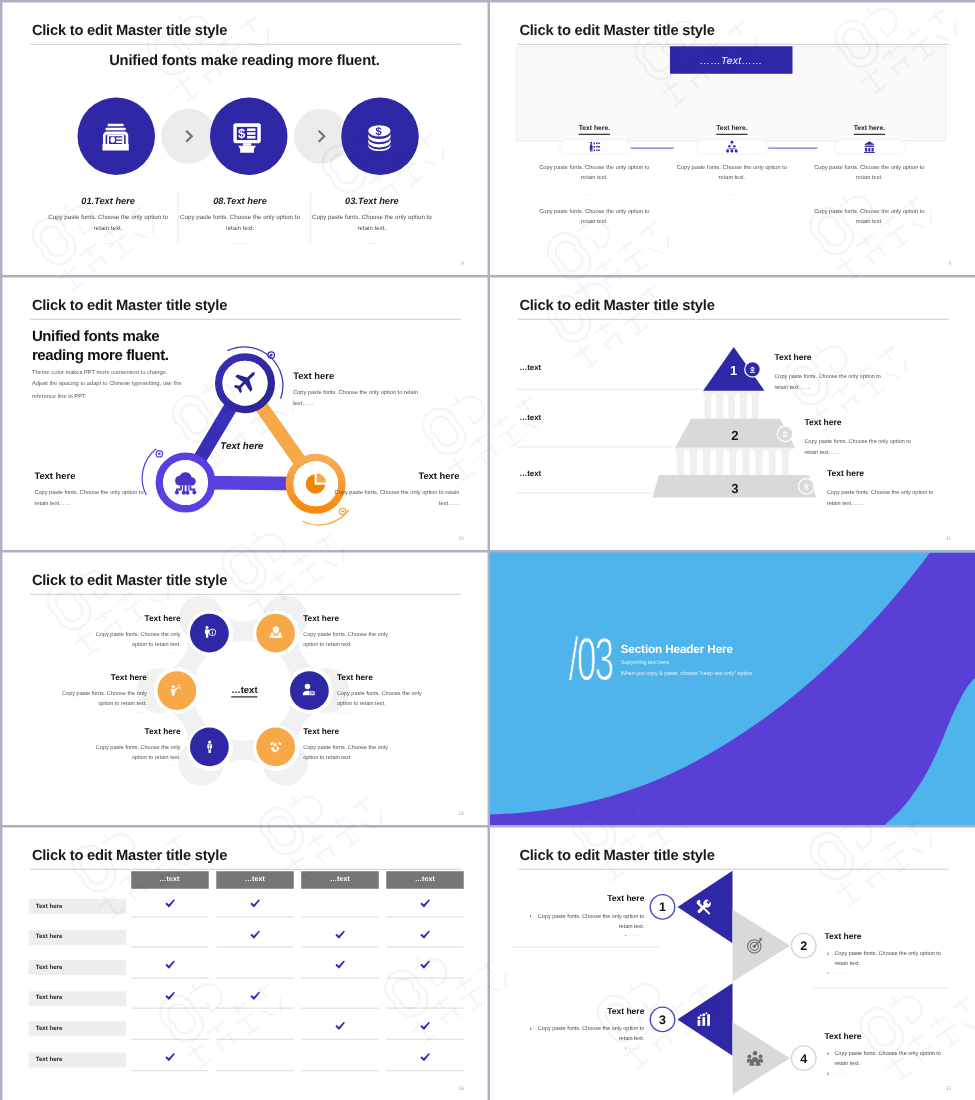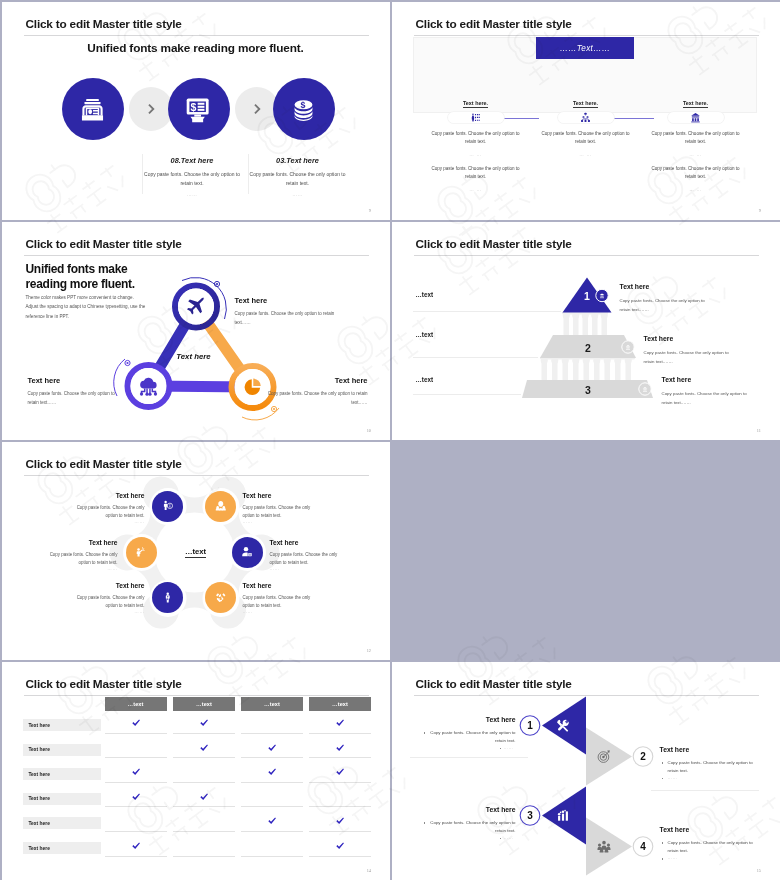--- a/index.html
+++ b/index.html
@@ -124,20 +124,25 @@
         <path d="M5.4 17.6c0 3 4.7 5.4 10.6 5.4s10.6-2.4 10.6-5.4v3.1c0 3-4.7 5.4-10.6 5.4S5.4 23.7 5.4 20.7z"></path>
         <path d="M5.4 22.6c0 3 4.7 5.4 10.6 5.4s10.6-2.4 10.6-5.4v1.5c0 3-4.7 5.4-10.6 5.4S5.4 27.1 5.4 24.1z"></path>
         <text x="12.3" y="14.1" font-size="10.5" font-family="Liberation Sans, sans-serif" font-weight="bold" fill="#2e27a6">$</text>
       </g>
         </svg>
     </div>
 
     <div class="s1-vr" style="left:140px;top:152px;height:40px"></div>
     <div class="s1-vr" style="left:246px;top:152px;height:40px"></div>
 
+    <div class="s1-col" style="left:35px;top:154px">
+      <div class="s1-h">01.Text here</div>
+      <div class="s1-b">Copy paste fonts. Choose the only option to retain text.</div>
+      <div class="s1-d">……</div>
+    </div>
     <div class="s1-col" style="left:140.5px;top:154px">
       <div class="s1-h">08.Text here</div>
       <div class="s1-b">Copy paste fonts. Choose the only option to retain text.</div>
       <div class="s1-d">……</div>
     </div>
     <div class="s1-col" style="left:246px;top:154px">
       <div class="s1-h">03.Text here</div>
       <div class="s1-b">Copy paste fonts. Choose the only option to retain text.</div>
       <div class="s1-d">……</div>
     </div>
@@ -486,20 +491,31 @@
 
     <div class="s5-h" style="left:48px;top:140px;text-align:right">Text here</div>
     <div class="s5-b" style="left:65px;top:152px;text-align:right">Copy paste fonts. Choose the only option to retain text.</div>
     <div class="s5-d" style="left:65px;top:167px;text-align:right">……</div>
 
     <div class="s5-h" style="left:241px;top:140px">Text here</div>
     <div class="s5-b" style="left:241px;top:152px">Copy paste fonts. Choose the only option to retain text.</div>
     <div class="s5-d" style="left:241px;top:167px">……</div>
 
     <div class="pnum">12</div>
+  </div>
+  <div class="slide s6 s6">
+    <svg style="position:absolute;left:0;top:0;width:388.5px;height:218.5px" viewBox="0 0 388.5 218.5" preserveAspectRatio="none">
+      <rect x="0" y="0" width="388.5" height="218.5" fill="#4fb4ec"></rect>
+      <path d="M 352 0 L 388.5 0 L 388.5 218.5 L 0 218.5 L 0 209.5 C 52 208.5 108 197 163 168 C 231 132 297 74 352 0 Z" fill="#5a3fd6"></path>
+      <path d="M 388.5 100 C 381 106 373 122 363 147 C 351 177 336 202 315 218.5 L 388.5 218.5 Z" fill="#4fb4ec"></path>
+    </svg>
+    <div class="s6-num">/03</div>
+    <div class="s6-h">Section Header Here</div>
+    <div class="s6-s1">Supporting text here.</div>
+    <div class="s6-s2">When you copy &amp; paste, choose "keep text only" option.</div>
   </div>
   <div class="slide s7">
     <div class="title">Click to edit Master title style</div>
     <div class="trule"></div>
     <div id="s7-body">
         <div class="s7-th" style="left:103px;top:35px;width:62px">…text</div>
         <div class="s7-th" style="left:171.5px;top:35px;width:62px">…text</div>
         <div class="s7-th" style="left:239.5px;top:35px;width:62px">…text</div>
         <div class="s7-th" style="left:307.5px;top:35px;width:62px">…text</div>
         <div class="s7-rl" style="top:57.5px">Text here</div>

